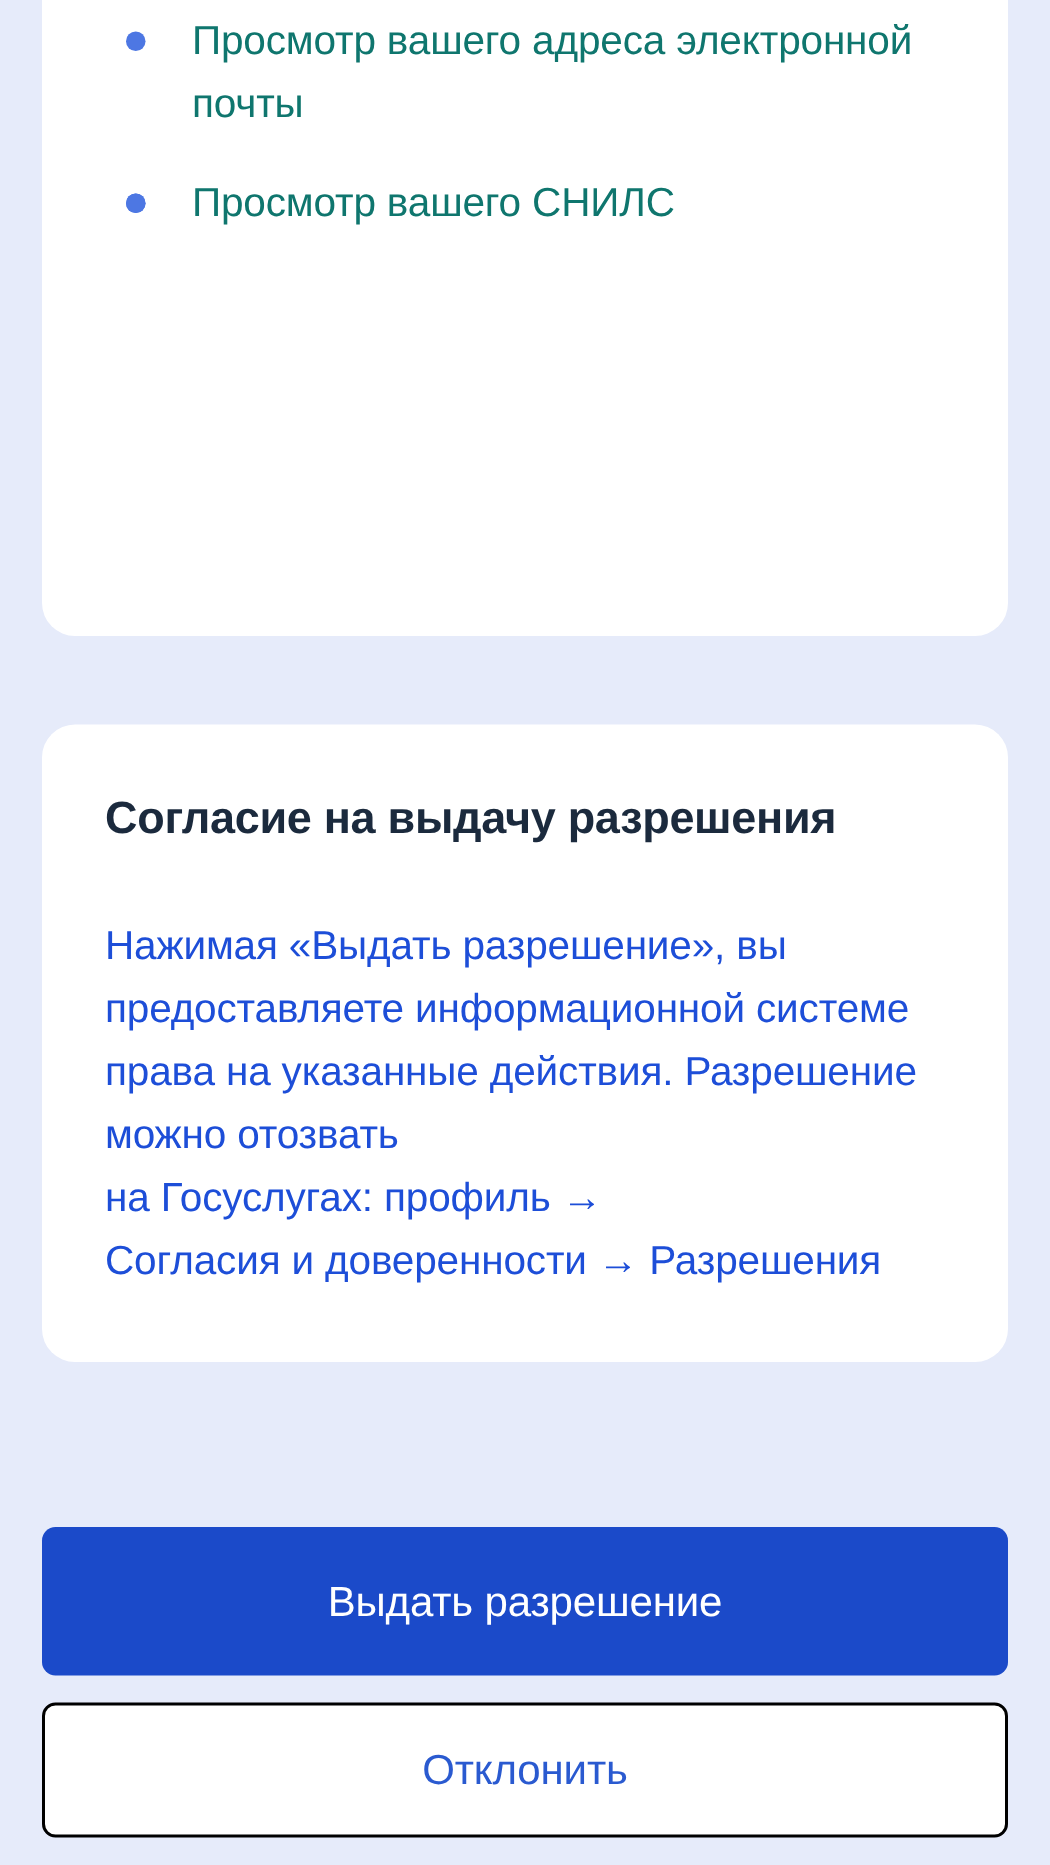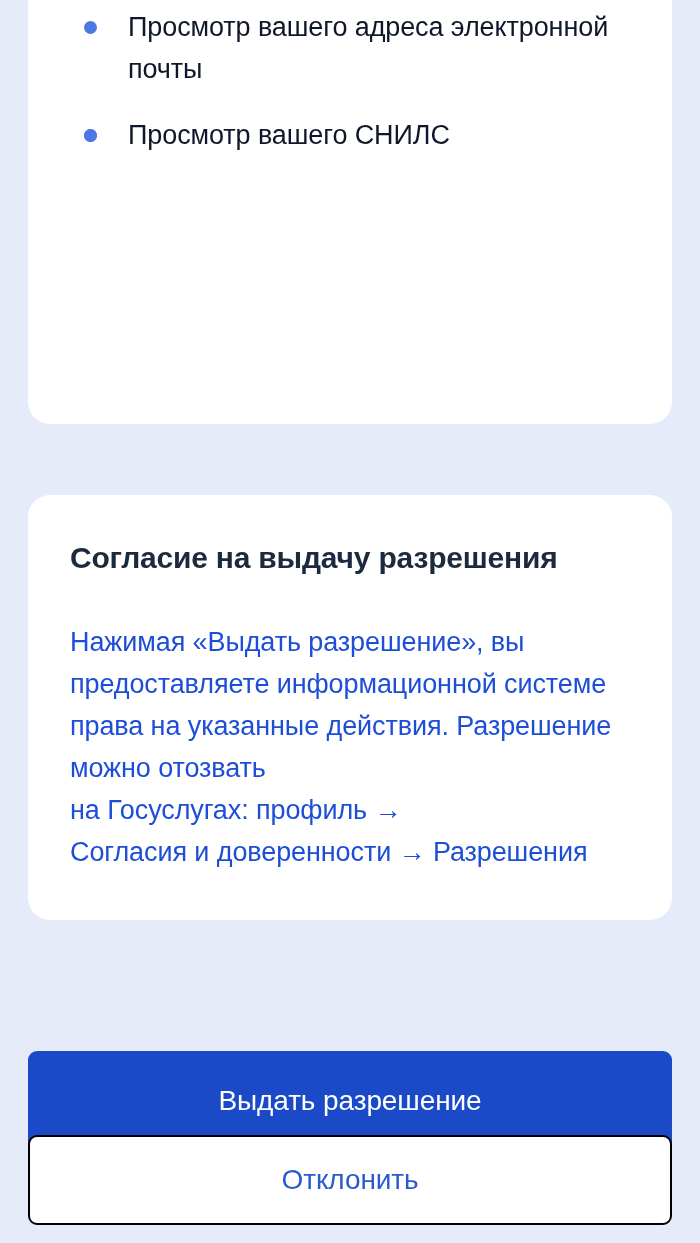--- a/index.html
+++ b/index.html
@@ -36,40 +36,40 @@
 
   
   .card-permissions {
     top: -64px;               
     height: 488px;            
     padding: 0 44px;
     overflow: hidden;
   }
 
   .card-consent {
-    top: 495px;
+    top: 483px;
     height: 425px;
     padding: 44px 42px 0 42px;
   }
 
   
   .perm-list {
     list-style: none;
     margin: 0;
     padding: 0;
     padding-top: 70px;        
   }
 
   .perm-item {
     position: relative;
     padding-left: 56px;
     margin-bottom: 24px;
     font-size: 27px;
     line-height: 42px;
-    color: #0f172a;
+    color: #0f766e;
     letter-spacing: -0.1px;
     max-width: 536px;
   }
   .perm-item:last-child {
     margin-bottom: 0;
     margin-top: 12px;
   }
 
   .perm-bullet {
     position: absolute;
@@ -118,21 +118,20 @@
     justify-content: center;
     padding: 0;
   }
 
   .btn-primary {
     top: 1018px;
     height: 99px;
     background: #1b4ac9;
     border: none;
     color: #ffffff;
-    margin-top: 33px;
   }
 
   .btn-secondary {
     top: 1135px;
     height: 90px;
     background: #ffffff;
     border: 2px solid #000000;
     color: #2a5ad0;
   }
 </style>

